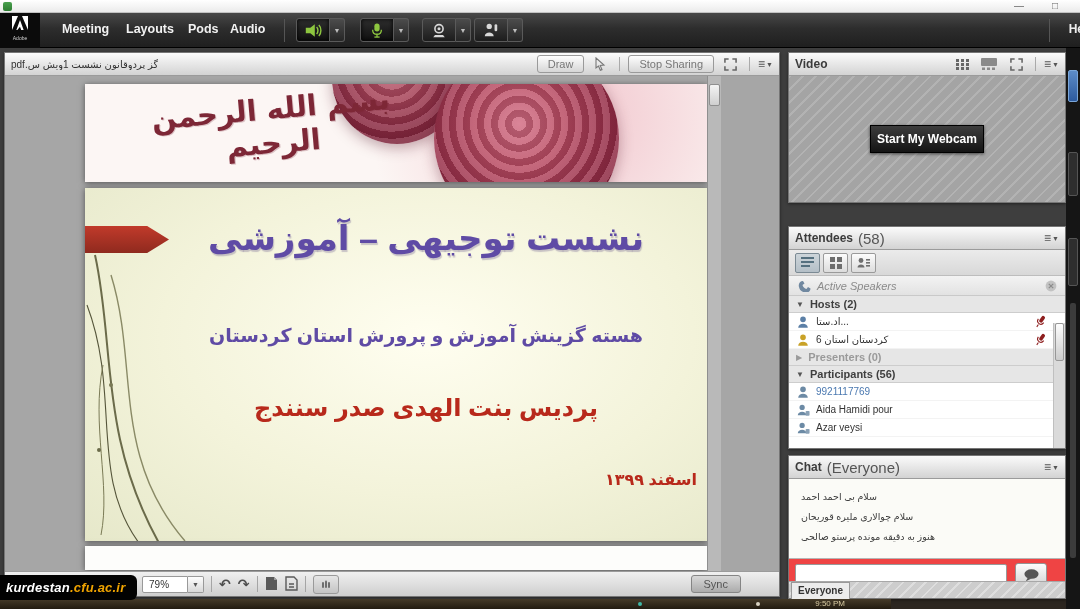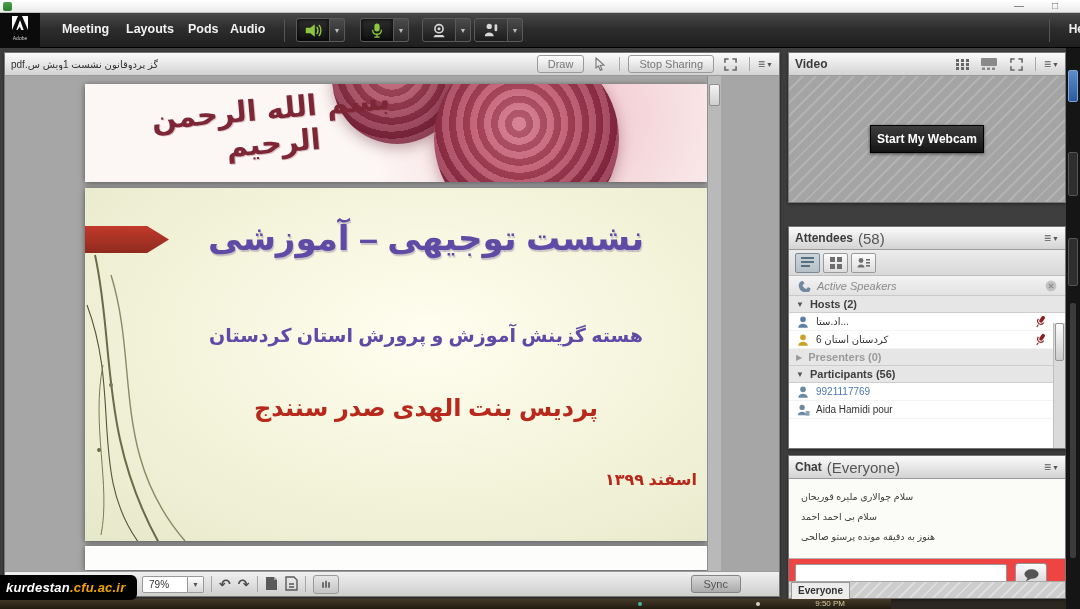--- a/index.html
+++ b/index.html
@@ -441,39 +441,47 @@
       <span class="pname-blue">9921117769</span>
     </div>
     <div class="arow">
       <svg width="14" height="14" viewBox="0 0 16 16">
         <circle cx="7" cy="5" r="3" fill="#6c8aa5"></circle>
           <path d="M2 14 c0-5.5 10-5.5 10 0 z" fill="#6c8aa5"></path>
           <rect x="11" y="9" width="4.5" height="5.5" rx="1" fill="#89a0b5"></rect>
       </svg>
       <span>Aida Hamidi pour</span>
     </div>
+    <div class="arow">
+      <svg width="14" height="14" viewBox="0 0 16 16">
+        <circle cx="7" cy="5" r="3" fill="#6c8aa5"></circle>
+          <path d="M2 14 c0-5.5 10-5.5 10 0 z" fill="#6c8aa5"></path>
+          <rect x="11" y="9" width="4.5" height="5.5" rx="1" fill="#89a0b5"></rect>
+      </svg>
+      <span>Azar veysi</span>
+    </div>
 
     <div class="ascroll">
       <div class="athumb"></div>
     </div>
   </div>
 
   <div class="pod chat-pod">
     <div class="podhdr">
       <span>Chat</span>
       <span class="hdr-count">(Everyone)</span>
       <span class="hdr-spacer"></span>
       <span class="pod-menu">
           <span class="bars">≡</span>
           <span class="dd">▼</span>
         </span>
     </div>
     <div class="cmsgs">
+      <div class="cmsg">سلام بی احمد احمد</div>
       <div class="cmsg">سلام چوالاری ملیره قوریحان</div>
-      <div class="cmsg">سلام بی احمد احمد</div>
       <div class="cmsg">هنوز به دقیقه مونده پرستو صالحی</div>
     </div>
     <input class="cinput" style="">
     <span class="sendbtn">
       <svg width="17" height="14" viewBox="0 0 18 14">
         <ellipse cx="9" cy="6" rx="7.5" ry="5" fill="#555"></ellipse>
           <path d="M5 10 L3 13.5 L9 10.6 Z" fill="#555"></path>
       </svg>
     </span>
     <div class="ctabs">

